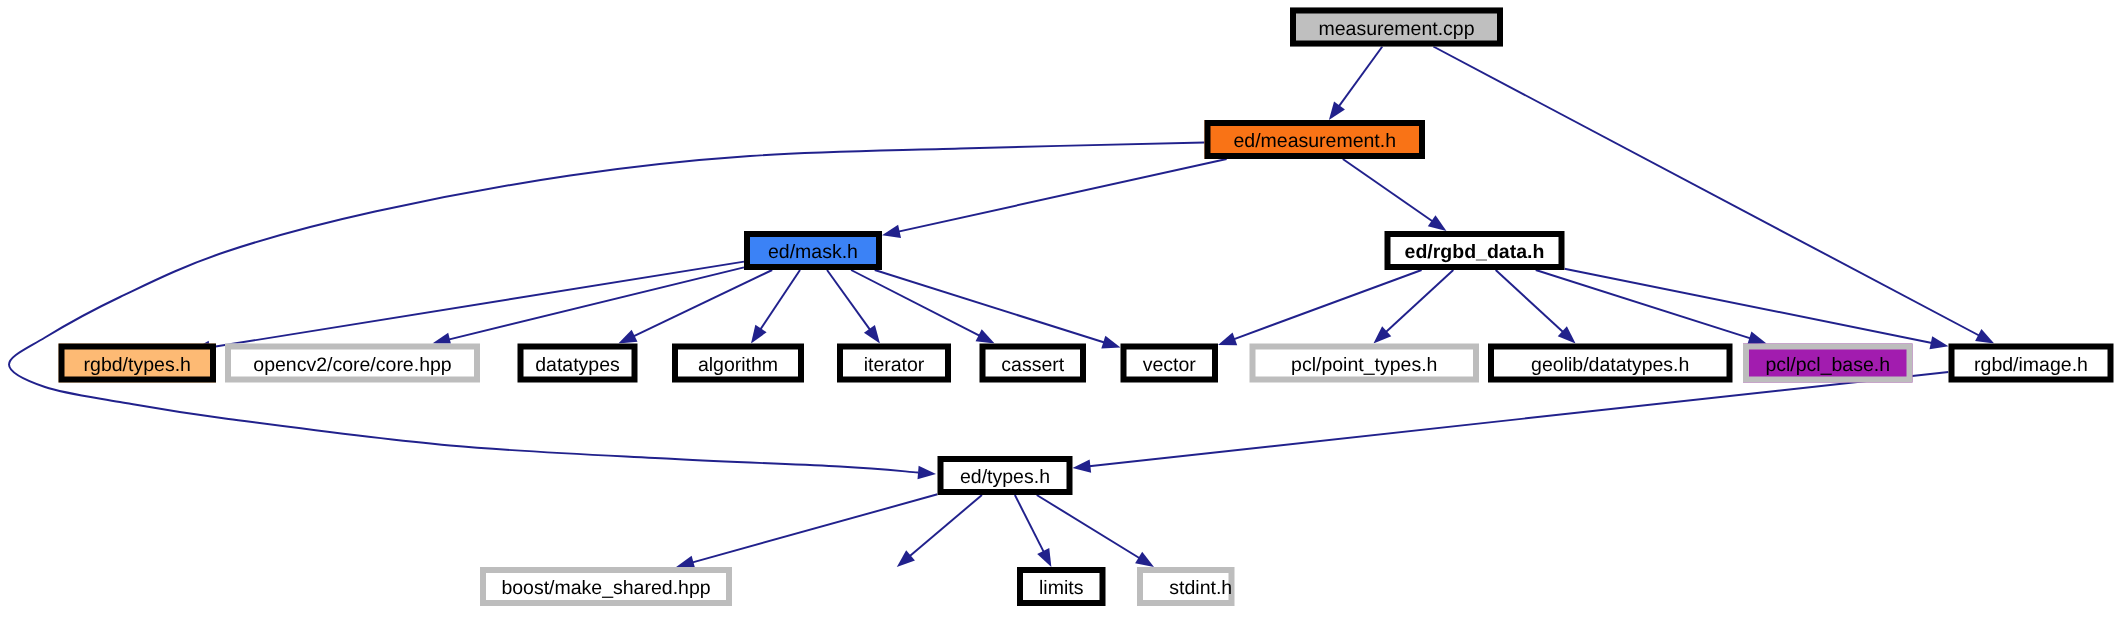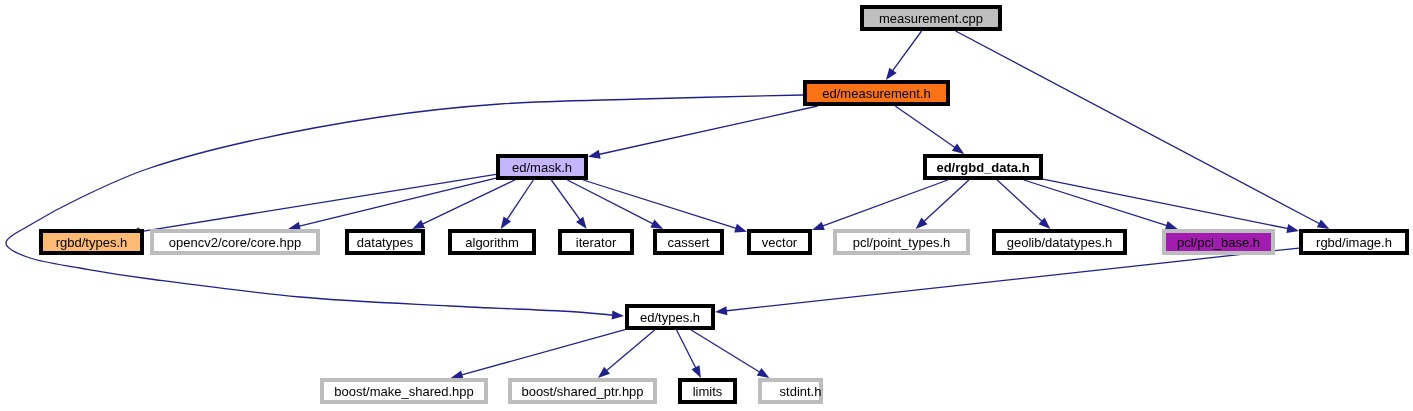--- a/index.html
+++ b/index.html
@@ -73,32 +73,31 @@
       <line x1="654.6283783783783" y1="330" x2="605.2017185100979" y2="371.8008323457458" stroke="#21218c" stroke-width="1.3"></line>
       <polygon points="597.8716216216217,378 604.1283828942853,366.81505751570904 609.9401025701486,373.6870233486555" fill="#21218c"></polygon>
       <line x1="676.5878378378378" y1="330" x2="696.5726862846182" y2="369.43676760164635" stroke="#21218c" stroke-width="1.3"></line>
       <polygon points="700.9121621621622,378 691.4738021285038,369.3300888196568 699.5018325019603,365.2618301844592" fill="#21218c"></polygon>
       <line x1="691.168918918919" y1="330" x2="761.1505028711547" y2="372.9762424270992" stroke="#21218c" stroke-width="1.3"></line>
       <polygon points="769.331081081081,378 756.7504719563758,375.5549490697769 761.4602446809704,367.885656997971" fill="#21218c"></polygon>
     </svg>
   <div class="node-layer">
       <div class="node" style="left: 860px; top: 5px; width: 142px; height: 26px; background: rgb(191, 191, 191); border-color: rgb(0, 0, 0);">measurement.cpp</div>
       <div class="node" style="left: 803px; top: 80px; width: 147px; height: 26px; background: #f97316; border-color: rgb(0, 0, 0);">ed/measurement.h</div>
-      <div class="node" style="left: 496px; top: 154px; width: 92px; height: 26px; background: #c4b5fd; border-color: rgb(0, 0, 0);">ed/mask.h</div>
+      <div class="node" style="left: 496px; top: 154px; width: 92px; height: 26px; background: #3b82f6; border-color: rgb(0, 0, 0);">ed/mask.h</div>
       <div class="node" style="left: 923px; top: 154px; width: 120px; height: 26px; background: rgb(255, 255, 255); border-color: rgb(0, 0, 0); font-weight: bold;">ed/rgbd_data.h</div>
       <div class="node" style="left: 23px; top: 229px; width: 105px; height: 26px; background: #fdba74; border-color: rgb(0, 0, 0); margin-left: 16px;">rgbd/types.h</div>
       <div class="node" style="left: 150px; top: 229px; width: 170px; height: 26px; background: rgb(255, 255, 255); border-color: rgb(189, 189, 189);">opencv2/core/core.hpp</div>
       <div class="node" style="left: 345px; top: 229px; width: 80px; height: 26px; background: rgb(255, 255, 255); border-color: rgb(0, 0, 0);">datatypes</div>
       <div class="node" style="left: 448px; top: 229px; width: 88px; height: 26px; background: rgb(255, 255, 255); border-color: rgb(0, 0, 0);">algorithm</div>
       <div class="node" style="left: 558px; top: 229px; width: 76px; height: 26px; background: rgb(255, 255, 255); border-color: rgb(0, 0, 0);">iterator</div>
       <div class="node" style="left: 653px; top: 229px; width: 71px; height: 26px; background: rgb(255, 255, 255); border-color: rgb(0, 0, 0);">cassert</div>
       <div class="node" style="left: 747px; top: 229px; width: 65px; height: 26px; background: rgb(255, 255, 255); border-color: rgb(0, 0, 0);">vector</div>
-      <div class="node" style="left: 833px; top: 229px; width: 137px; height: 26px; background: rgb(255, 255, 255); border-color: rgb(189, 189, 189);">pcl/point_types.h</div>
-      <div class="node" style="left: 992px; top: 229px; width: 135px; height: 26px; background: rgb(255, 255, 255); border-color: rgb(0, 0, 0);">geolib/datatypes.h</div>
+      <div class="node" style="left: 833px; top: 229px; width: 153px; height: 26px; background: rgb(255, 255, 255); border-color: rgb(189, 189, 189);">pcl/point_types.h</div>
+      <div class="node" style="left: 992px; top: 229px; width: 163px; height: 26px; background: rgb(255, 255, 255); border-color: rgb(0, 0, 0);">geolib/datatypes.h</div>
       <div class="node" style="left: 1162px; top: 229px; width: 113px; height: 26px; background: #a21caf; border-color: rgb(189, 189, 189);">pcl/pcl_base.h</div>
       <div class="node" style="left: 1299px; top: 229px; width: 110px; height: 26px; background: rgb(255, 255, 255); border-color: rgb(0, 0, 0);">rgbd/image.h</div>
       <div class="node" style="left: 625px; top: 304px; width: 90px; height: 26px; background: rgb(255, 255, 255); border-color: rgb(0, 0, 0);">ed/types.h</div>
       <div class="node" style="left: 320px; top: 378px; width: 168px; height: 26px; background: rgb(255, 255, 255); border-color: rgb(189, 189, 189);">boost/make_shared.hpp</div>
-      <div class="node" style="left: 508px; top: 378px; width: 149px; height: 26px; background: rgb(255, 255, 255); border-color: rgb(189, 189, 189);">boost/shared_ptr.hpp</div>
       <div class="node" style="left: 678px; top: 378px; width: 59px; height: 26px; background: rgb(255, 255, 255); border-color: rgb(0, 0, 0); text-align: right;">limits</div>
       <div class="node" style="left: 758px; top: 378px; width: 65px; height: 26px; background: rgb(255, 255, 255); border-color: rgb(189, 189, 189); padding-left: 20px;">stdint.h</div>
     </div>
 </div>
 
 </body></html>

